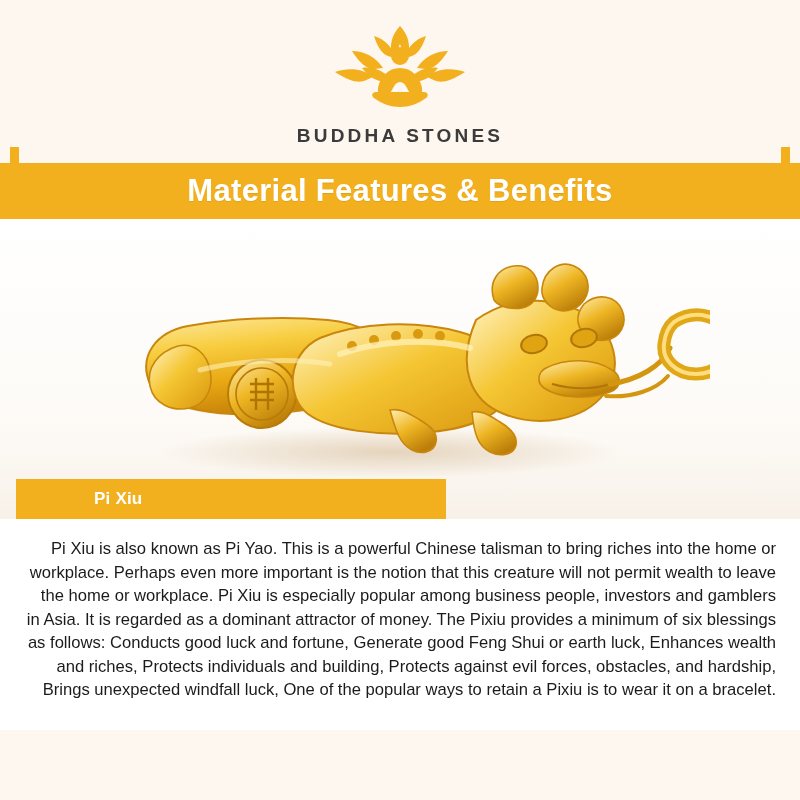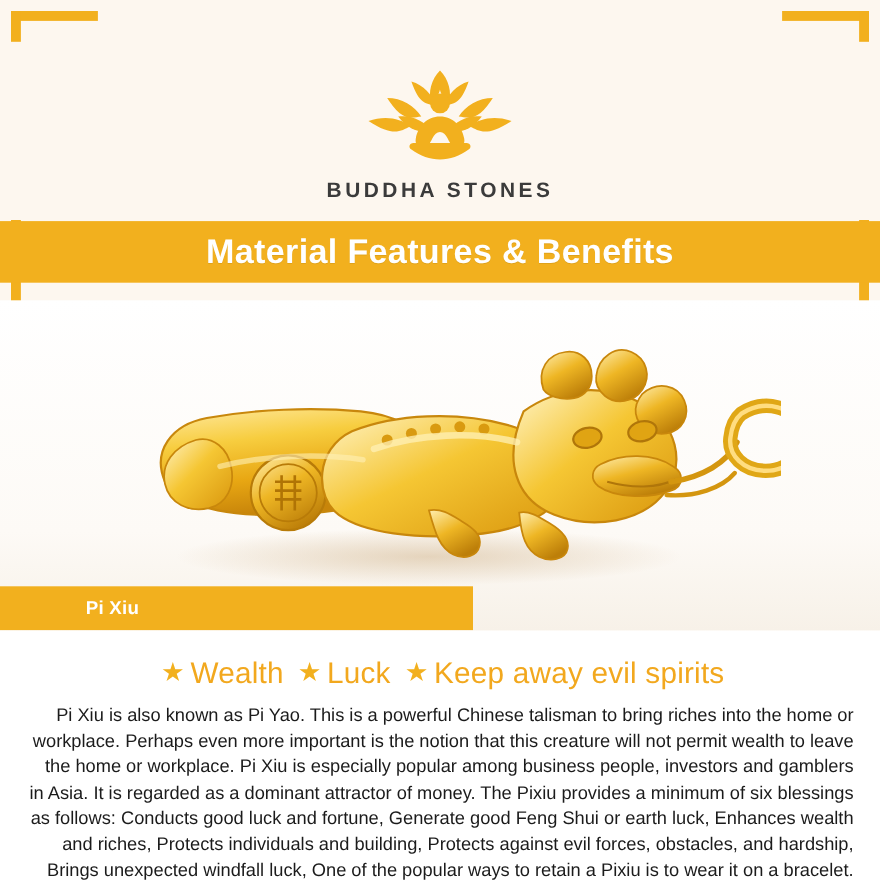--- a/index.html
+++ b/index.html
@@ -58,41 +58,40 @@
     height: 300px;
     border-right: 9px solid #f2b01e;
   }
 
   
   .header {
     position: relative;
     padding-top: 18px;
     text-align: center;
     background: #fdf7ef;
-    margin-top: 38px;
   }
   .logo-wrap {
     display: block;
     margin: 0 auto;
     width: 220px;
     height: 105px;
   }
   .brand-name {
     margin-top: 2px;
     font-size: 19px;
     letter-spacing: 3.2px;
     font-weight: bold;
     color: #3b3b3b;
     font-family: "Liberation Sans", sans-serif;
   }
 
   
   .title-band {
     position: relative;
-    margin: 16px 0 16px 0;
+    margin: 16px 0 0 0;
     height: 56px;
     background: #f2b01e;
     display: flex;
     align-items: center;
     justify-content: center;
   }
   .title-band .title-text {
     color: #ffffff;
     font-size: 31px;
     font-weight: bold;
@@ -111,21 +110,21 @@
   .pixiu-svg {
     position: absolute;
     left: 50%;
     top: 50%;
     transform: translate(-50%, -50%);
   }
 
   
   .caption-bar {
     position: absolute;
-    left: 0;
+    left: 16px;
     bottom: 0;
     width: 430px;
     height: 40px;
     background: #f2b01e;
     display: flex;
     align-items: center;
   }
   .caption-text {
     color: #ffffff;
     font-size: 17px;
@@ -279,22 +278,17 @@
       <path d="M250 120 c40 -14 92 -16 130 -6" fill="none" stroke="#fff0b5" stroke-width="6" stroke-linecap="round" opacity="0.75"></path>
       <path d="M110 136 c40 -10 90 -12 130 -6" fill="none" stroke="#fff0b5" stroke-width="5" stroke-linecap="round" opacity="0.6"></path>
     </svg>
 
     <div class="caption-bar">
       <span class="caption-text">Pi Xiu</span>
     </div>
   </div>
 
   <div class="body-section">
-    <div class="benefits">
-      <span class="star">★</span><span class="word">Wealth</span>
-      <span class="star">★</span><span class="word">Luck</span>
-      <span class="star">★</span><span class="word">Keep away evil spirits</span>
-    </div>
     <div class="body-text">Pi Xiu is also known as Pi Yao. This is a powerful Chinese talisman to bring riches into the home or workplace. Perhaps even more important is the notion that this creature will not permit wealth to leave the home or workplace. Pi Xiu is especially popular among business people, investors and gamblers in Asia. It is regarded as a dominant attractor of money. The Pixiu provides a minimum of six blessings as follows: Conducts good luck and fortune, Generate good Feng Shui or earth luck, Enhances wealth and riches, Protects individuals and building, Protects against evil forces, obstacles, and hardship, Brings unexpected windfall luck, One of the popular ways to retain a Pixiu is to wear it on a bracelet.</div>
   </div>
 
   <div class="footer-space"></div>
 </div>
 
 </body></html>

